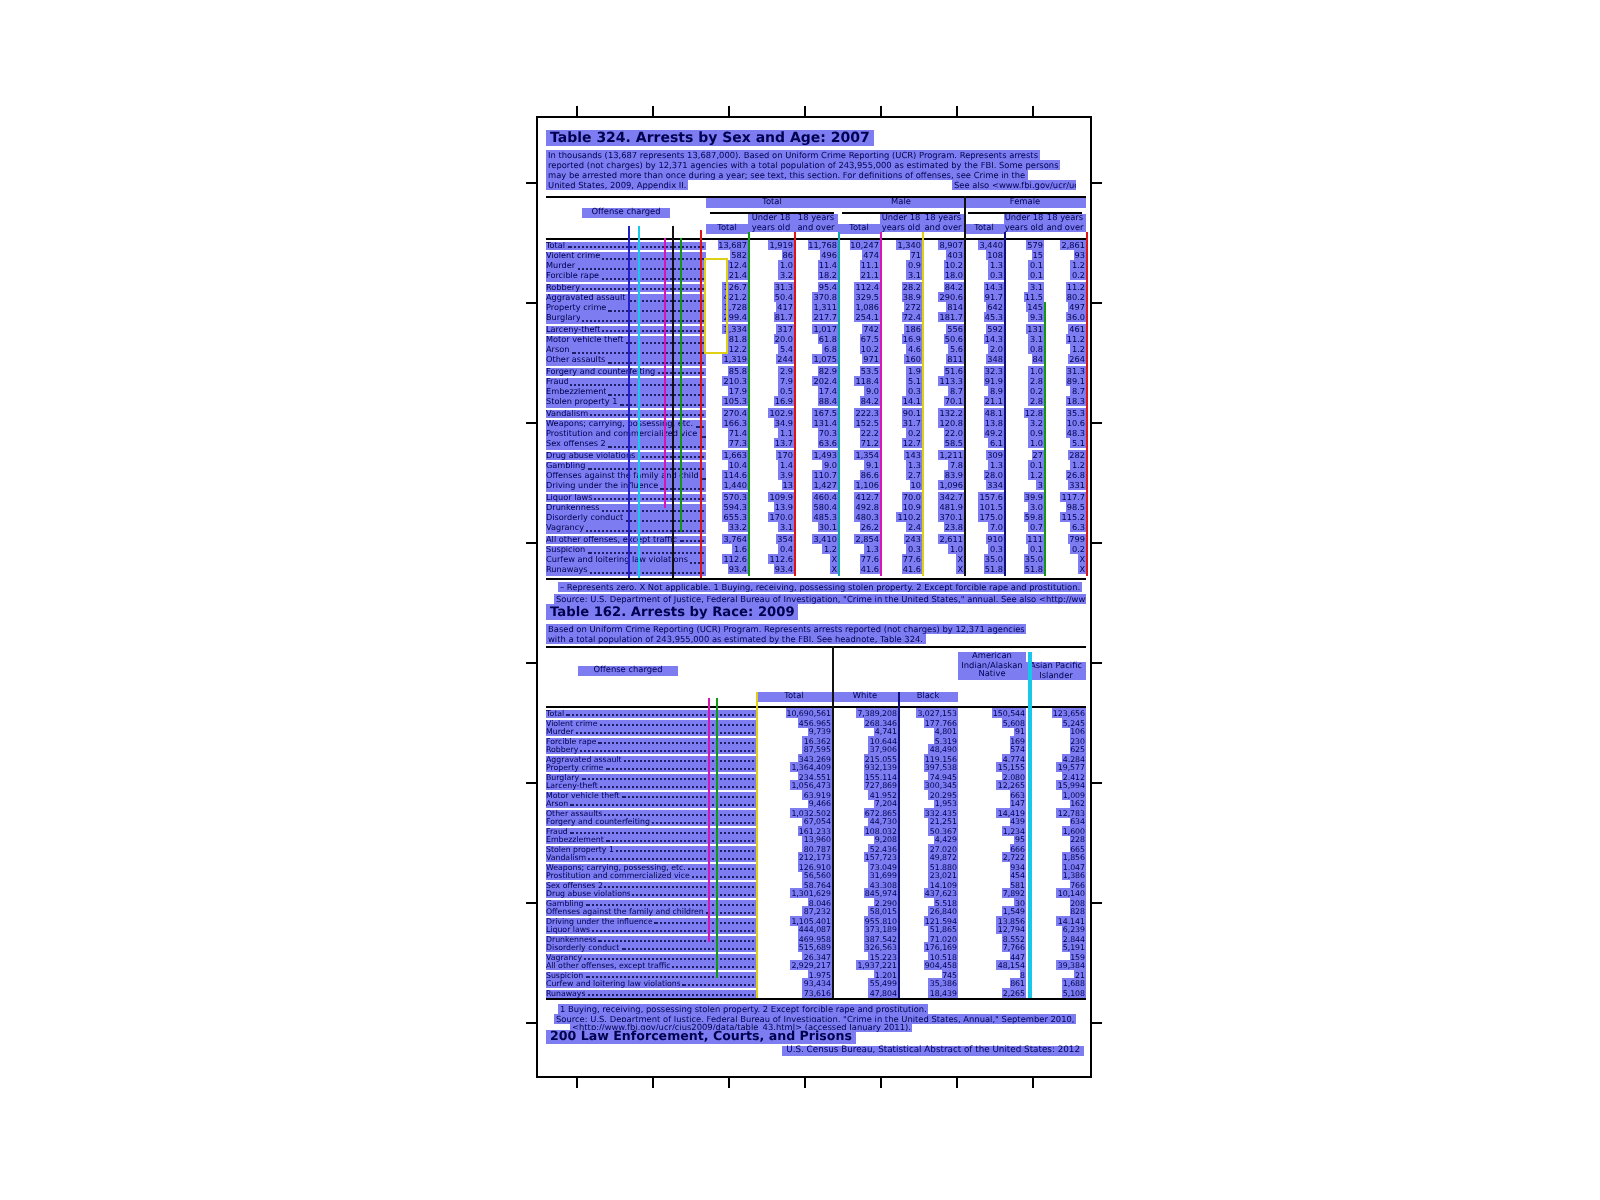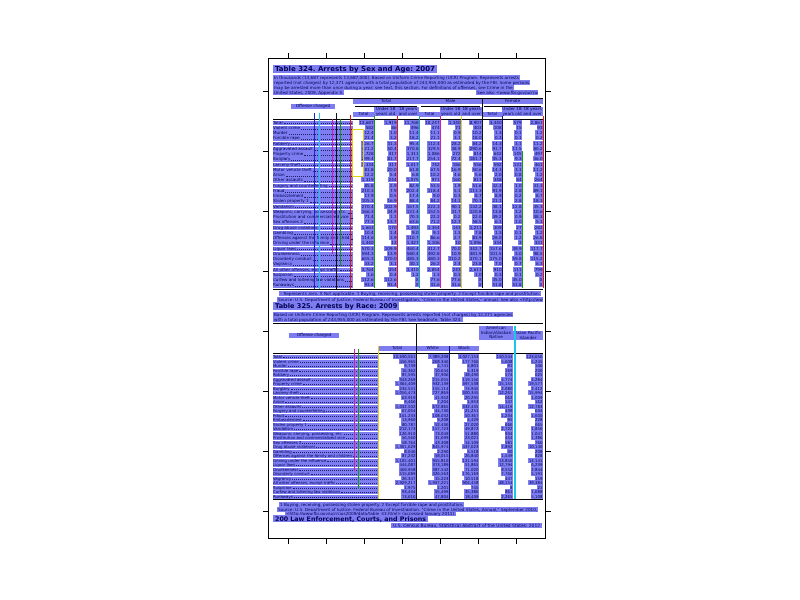--- a/index.html
+++ b/index.html
@@ -571,21 +571,21 @@
           <div class="vcell" style="width: 21px;"><span class="hl">41.6</span></div>
           <div class="vcell" style="width: 21px;"><span class="hl">X</span></div>
           <div class="vcell" style="width: 20px;"><span class="hl">51.8</span></div>
           <div class="vcell" style="width: 20px;"><span class="hl">51.8</span></div>
           <div class="vcell" style="width: 21px;"><span class="hl">X</span></div>
         </div>
       </div>
     <div class="abs ft hl" style="left:10px;top:232px;max-width:262px;">– Represents zero.  X Not applicable.  1 Buying, receiving, possessing stolen property.  2 Except forcible rape and prostitution.</div>
     <div class="abs ft hl" style="left:8px;top:237.5px;max-width:264px;">Source: U.S. Department of Justice, Federal Bureau of Investigation, "Crime in the United States," annual. See also &lt;http://www.fbi.gov/ucr/ucr.htm&gt;.</div>
 
-    <div class="abs t-title hl" style="left:4px;top:243px;font-size:6.6px;">Table 325. Arrests by Race: 2009</div>
+    <div class="abs t-title hl" style="left:4px;top:243px;font-size:6.6px;">Table 162. Arrests by Race: 2009</div>
     <div id="t325-note" class="abs" style="left:4px;top:253px;width:268px;">
         <div class="note hl" style="position: absolute; left: 0px; top: 0px; max-width: 266px;">Based on Uniform Crime Reporting (UCR) Program. Represents arrests reported (not charges) by 12,371 agencies</div>
         <div class="note hl" style="position: absolute; left: 0px; top: 5px; max-width: 266px;">with a total population of 243,955,000 as estimated by the FBI. See headnote, Table 324.</div>
       </div>
     <div id="t325-header">
         <div class="hcell hl abs" style="left: 20px; top: 274px; width: 50px;">Offense charged</div>
         <div class="hcell hl abs" style="left: 109px; top: 287px; width: 38px;">Total</div>
         <div class="hcell hl abs" style="left: 147px; top: 287px; width: 33px;">White</div>
         <div class="hcell hl abs" style="left: 180px; top: 287px; width: 30px;">Black</div>
         <div class="hcell hl abs" style="left: 210px; top: 267px; width: 34px;">American

